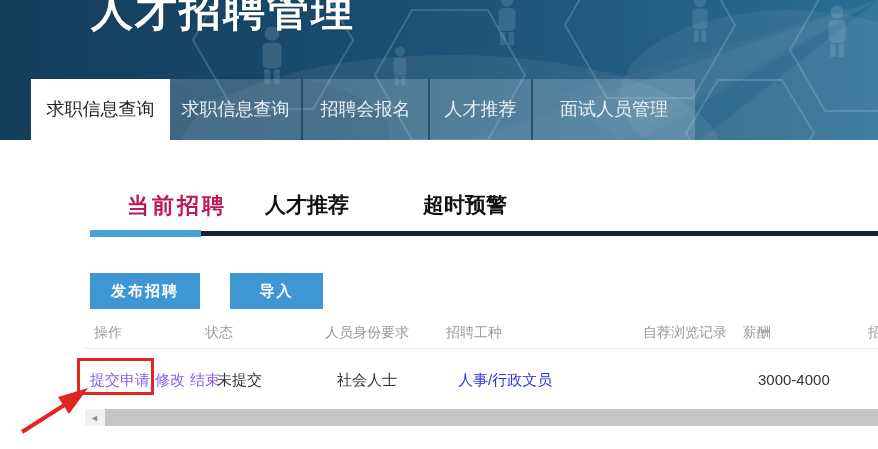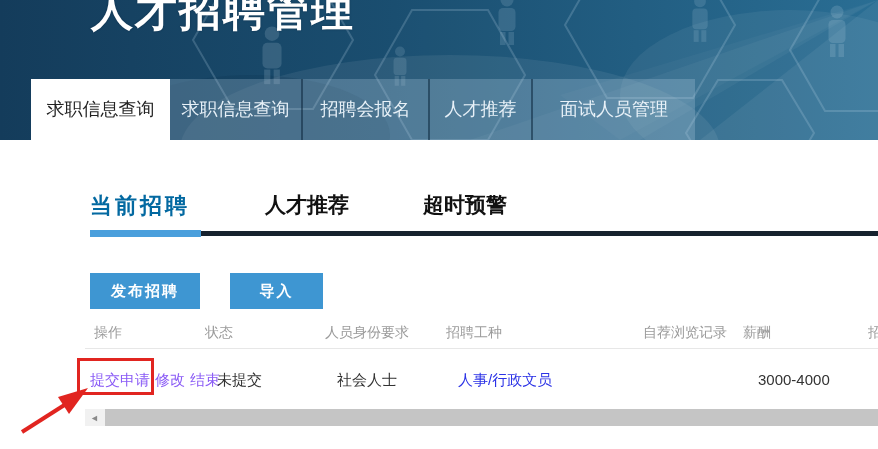--- a/index.html
+++ b/index.html
@@ -18,21 +18,21 @@
   .mtab{ height:61px; line-height:61px; text-align:center; font-size:18px; color:#e8f1f8;
     background:rgba(186,212,230,0.26); cursor:pointer; white-space:nowrap; }
   .mtab.t1{ width:139px; } .mtab.t2{ width:131px; } .mtab.t3{ width:127px; }
   .mtab.t4{ width:103px; } .mtab.t5{ width:164px; }
   .mtab.sep{ border-left:2px solid rgba(12,40,62,0.55); }
   .mtab.active{ background:#ffffff; color:#222222; }
 
   
   .subtab{ position:absolute; top:191px; font-size:21px; font-weight:bold; color:#111111;
     cursor:pointer; white-space:nowrap; }
-  .subtab.active{ color:#0369a1; font-size:22px; letter-spacing:3px; }
+  .subtab.active{ color:#be185d; font-size:22px; letter-spacing:3px;margin-left:37px; }
   .st1{ left:90px; } .st2{ left:265px; } .st3{ left:423px; }
   .subtab-underline-blue{ position:absolute; left:90px; top:230px; width:111px; height:7px; background:#4a9fdc; }
   .subtab-underline-dark{ position:absolute; left:201px; top:231px; width:677px; height:5px; background:#16222e; }
 
   .btn{ position:absolute; top:273px; height:36px; background:#3e96d2; color:#ffffff;
     font-size:15px; font-weight:bold; letter-spacing:2px; border:none; cursor:pointer;
     display:flex; align-items:center; justify-content:center; font-family:inherit; }
   .btn-publish{ left:90px; width:110px; }
   .btn-import{ left:230px; width:93px; }
 

